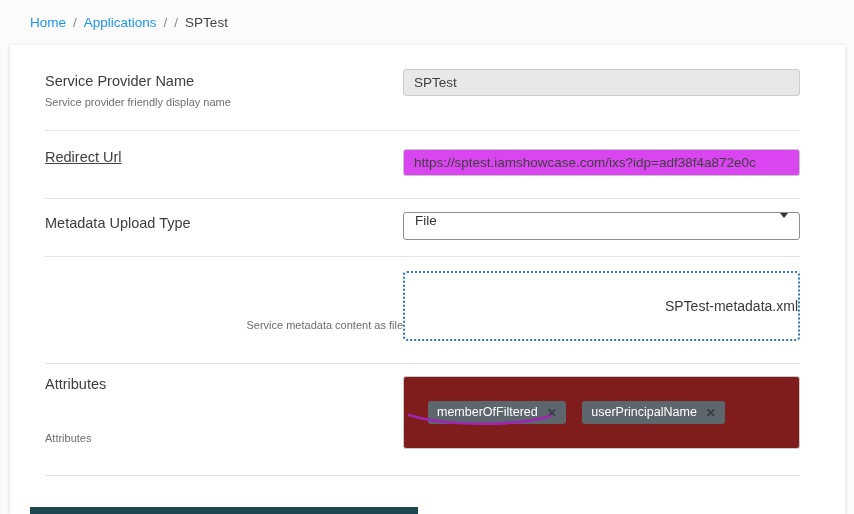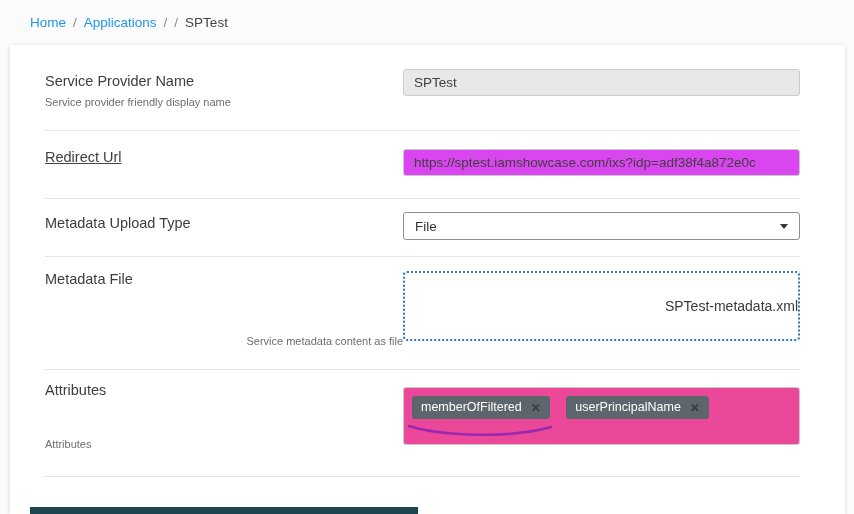--- a/index.html
+++ b/index.html
@@ -43,63 +43,63 @@
   }
   .label-col{width:358px;flex:0 0 358px;}
   .field-col{flex:1;position:relative;}
   .label{font-size:14.5px;color:#3d3d3d;}
   .help{font-size:11px;color:var(--text-muted);margin-top:7px;}
 
   .row-spn{padding:28px 0 22px;}
   .row-redirect{padding:18px 0 22px;text-decoration:underline;}
   .row-upload-type{padding:16px 0 16px;}
   .row-metadata-file{padding:14px 0 22px;}
-  .row-attributes{padding:12px 0 26px;align-items:center;}
+  .row-attributes{padding:12px 0 26px;}
 
   .row-metadata-file .help{margin-top:48px;text-align:right;}
   .row-attributes .help{margin-top:40px;}
 
   .input{
     width:100%;height:27px;
     border:1px solid #c6c6c6;border-radius:3px;
     font-family:"Liberation Sans", sans-serif;
     font-size:13.5px;color:#3f3f3f;
     padding:0 10px;outline:none;background:#d946ef;
   }
   .input-gray{
     background:var(--input-gray-bg);
     border-color:#cdcdcd;
     margin-top:-4px;
   }
   .select{
     width:100%;height:28px;
     border:1px solid #8f8f8f;border-radius:3px;
     background:#fff;
-    display:flex;align-items:center;justify-content:space-between;
+    display:flex;align-items:flex-start;justify-content:space-between;
     padding:0 11px;font-size:13.5px;color:#333;
     cursor:pointer;margin-top:-3px;
   }
   .caret{
     width:0;height:0;
     border-left:4px solid transparent;
     border-right:4px solid transparent;
     border-top:5px solid #333;
   }
   .dropzone{
     height:70px;
     border:2px dotted var(--dotted-border);
     border-radius:4px;
     display:flex;align-items:center;justify-content:flex-end;
     font-size:14px;color:#3a3a3a;
     cursor:pointer;
   }
   .attr-box{
     min-height:58px;
     border:1px solid #c9c9c9;border-radius:3px;
-    background:#ec4899;padding:8px;
+    background:#7f1d1d;padding:24px;
     cursor:text;
   }
   .chip{
     display:inline-flex;align-items:center;gap:9px;
     background:var(--chip-bg);color:#fff;
     border-radius:3px;padding:4px 9px;
     font-size:12.5px;margin-right:12px;
     line-height:1.2;
   }
   .chip-x{
@@ -156,21 +156,20 @@
     <div class="field-col">
       <div class="select">
         <span>File</span>
         <span class="caret"></span>
       </div>
     </div>
   </div>
 
   <div class="row row-metadata-file">
     <div class="label-col">
-      <div class="label">Metadata File</div>
       <div class="help">Service metadata content as file</div>
     </div>
     <div class="field-col">
       <div class="dropzone">
         <span>SPTest-metadata.xml</span>
       </div>
     </div>
   </div>
 
   <div class="row row-attributes">

